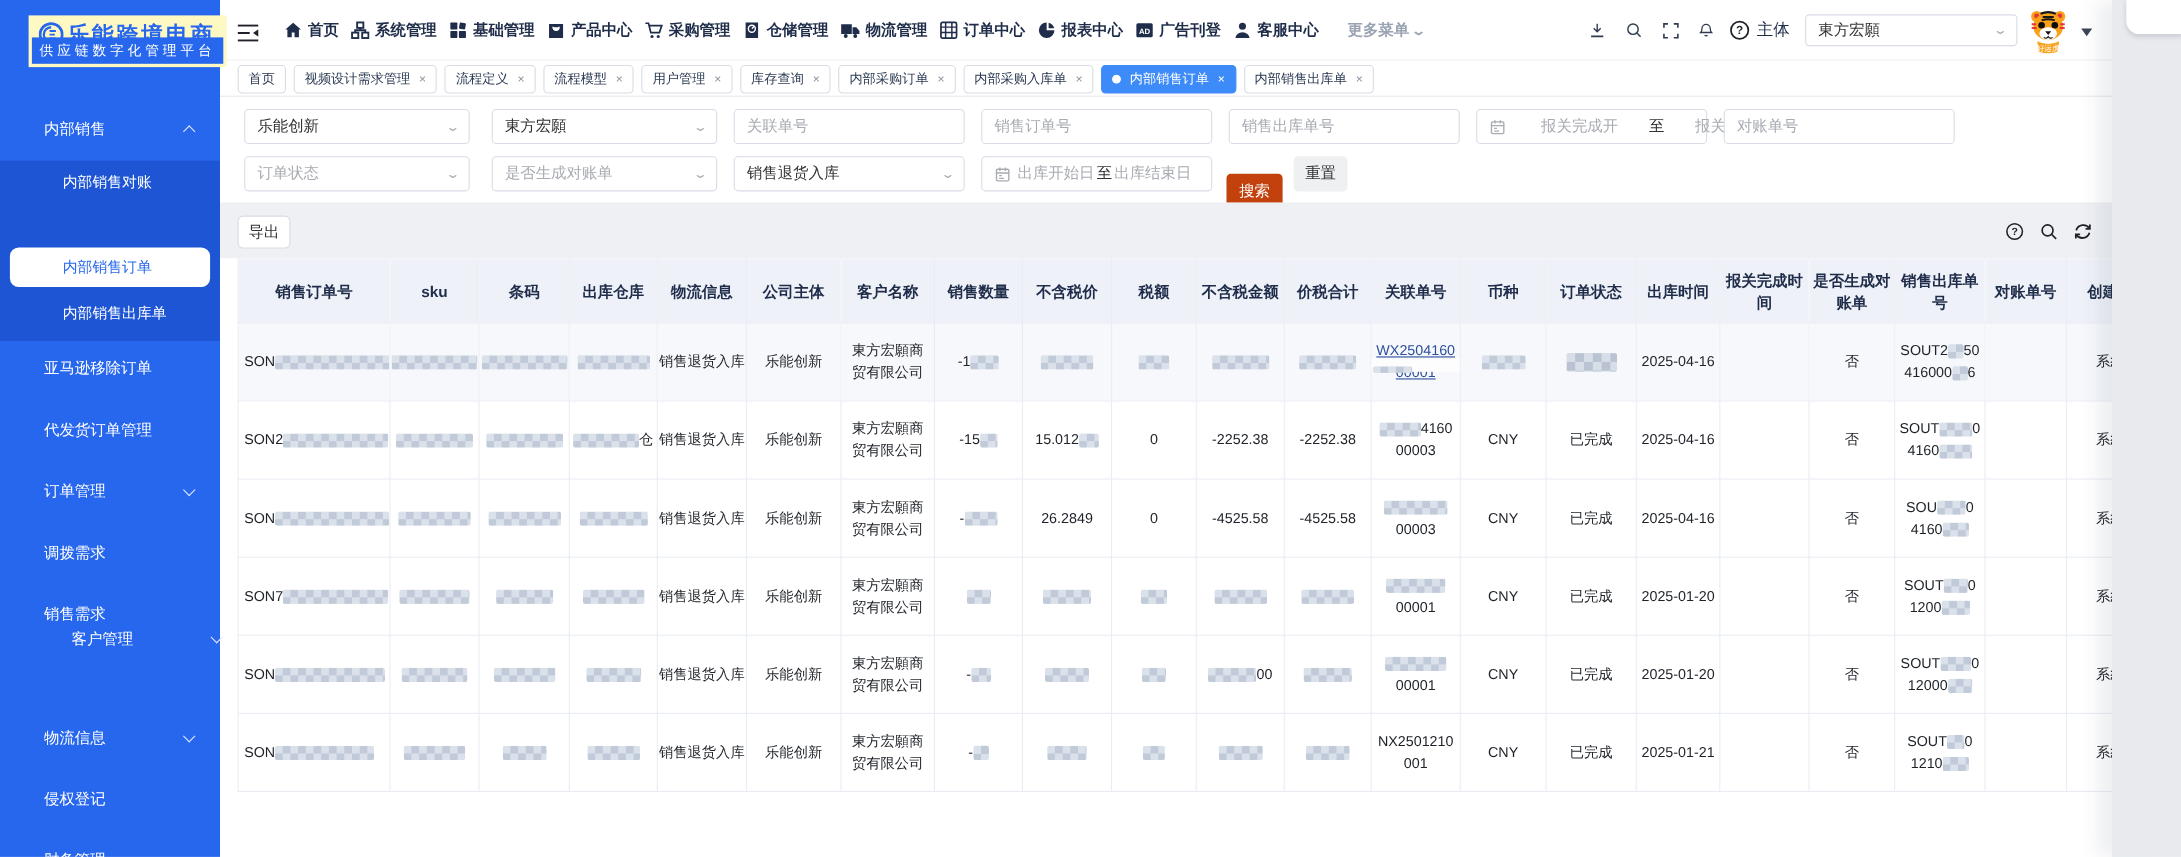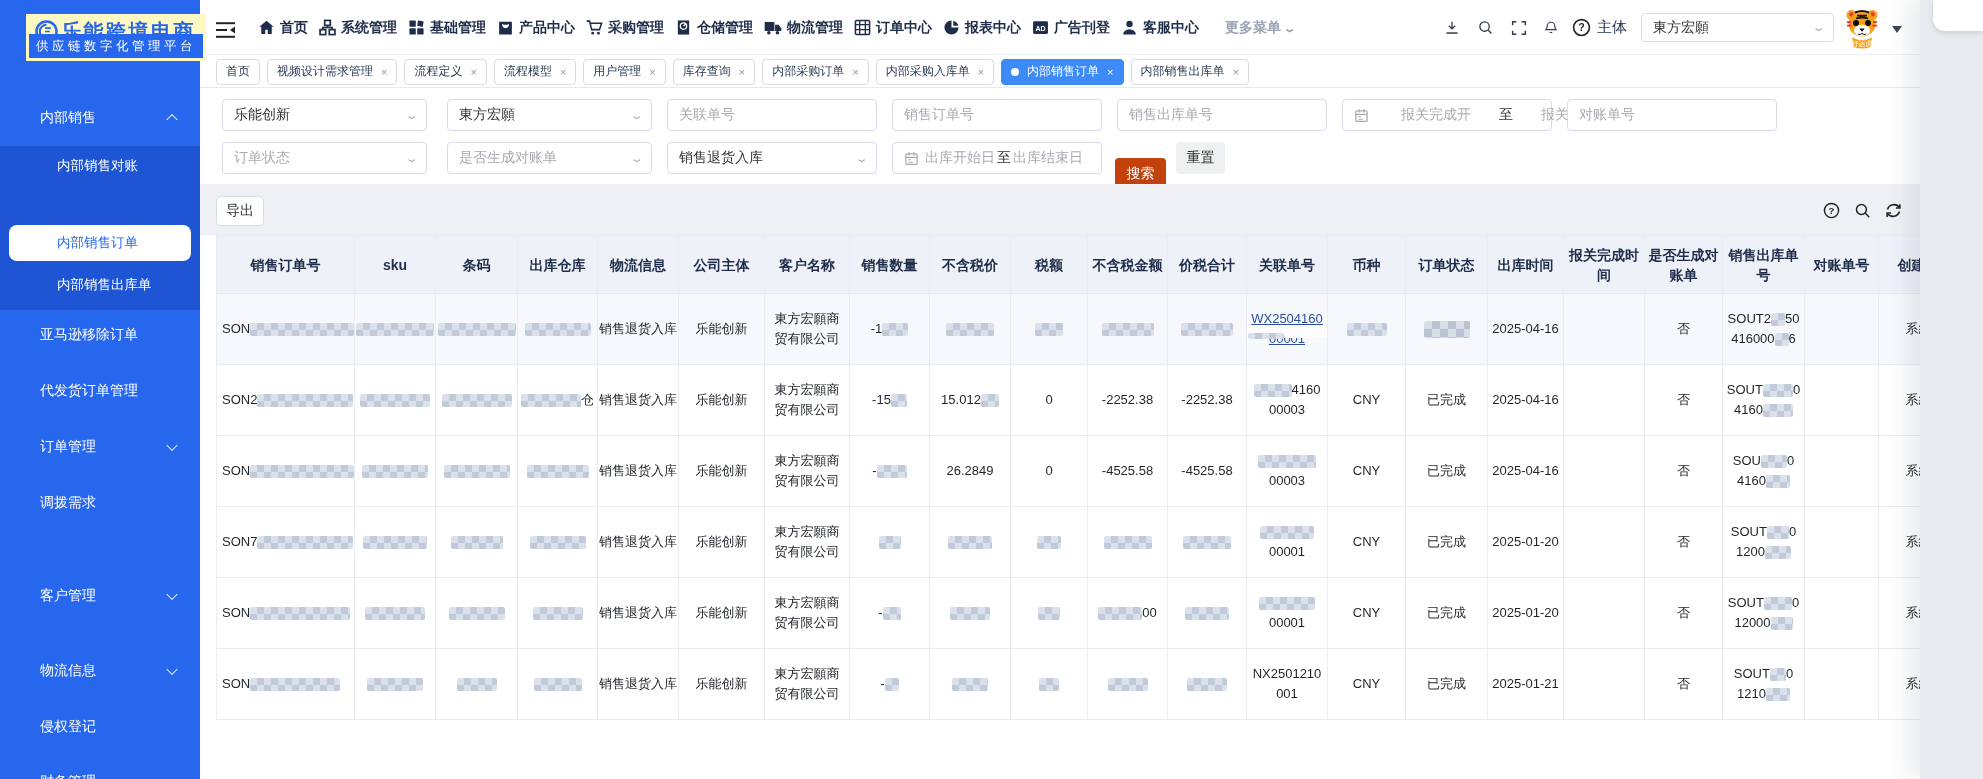--- a/index.html
+++ b/index.html
@@ -456,20 +456,21 @@
   <div class="mi" style="top:90px;">内部销售<span class="chu"></span></div>
   <div id="sub">
     <div class="smi" style="top:0;">内部销售对账</div>
     <div id="pill">内部销售订单</div>
     <div class="smi" style="top:119px;">内部销售出库单</div>
   </div>
   <div class="mi" style="top:307px;">亚马逊移除订单</div>
   <div class="mi" style="top:363px;">代发货订单管理</div>
   <div class="mi" style="top:419px;">订单管理<span class="ch"></span></div>
   <div class="mi" style="top:475px;">调拨需求</div>
-  <div class="mi" style="top:568px;">客户管理<span class="ch"></span></div>
+  <div class="mi" style="top:531px;">销售需求</div>
+  <div class="mi" style="top:553px;margin-left:25px;">客户管理<span class="ch"></span></div>
   <div class="mi" style="top:643px;">物流信息<span class="ch"></span></div>
   <div class="mi" style="top:699px;">侵权登记</div>
   <div class="mi" style="top:754px;">财务管理<span class="ch"></span></div>
 </div>
 <div id="rpanel">
     <div id="rbox"></div>
   </div>
 
 </body></html>

